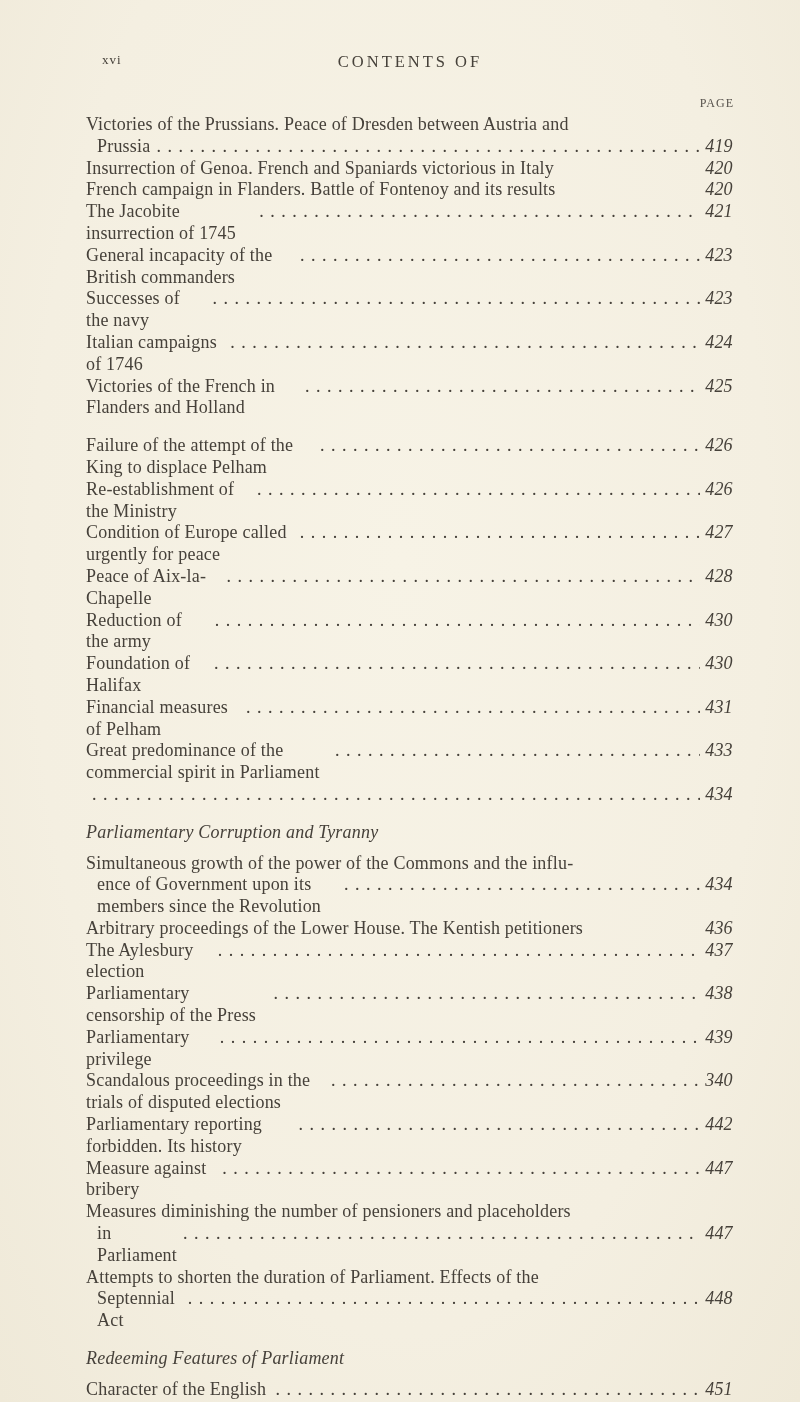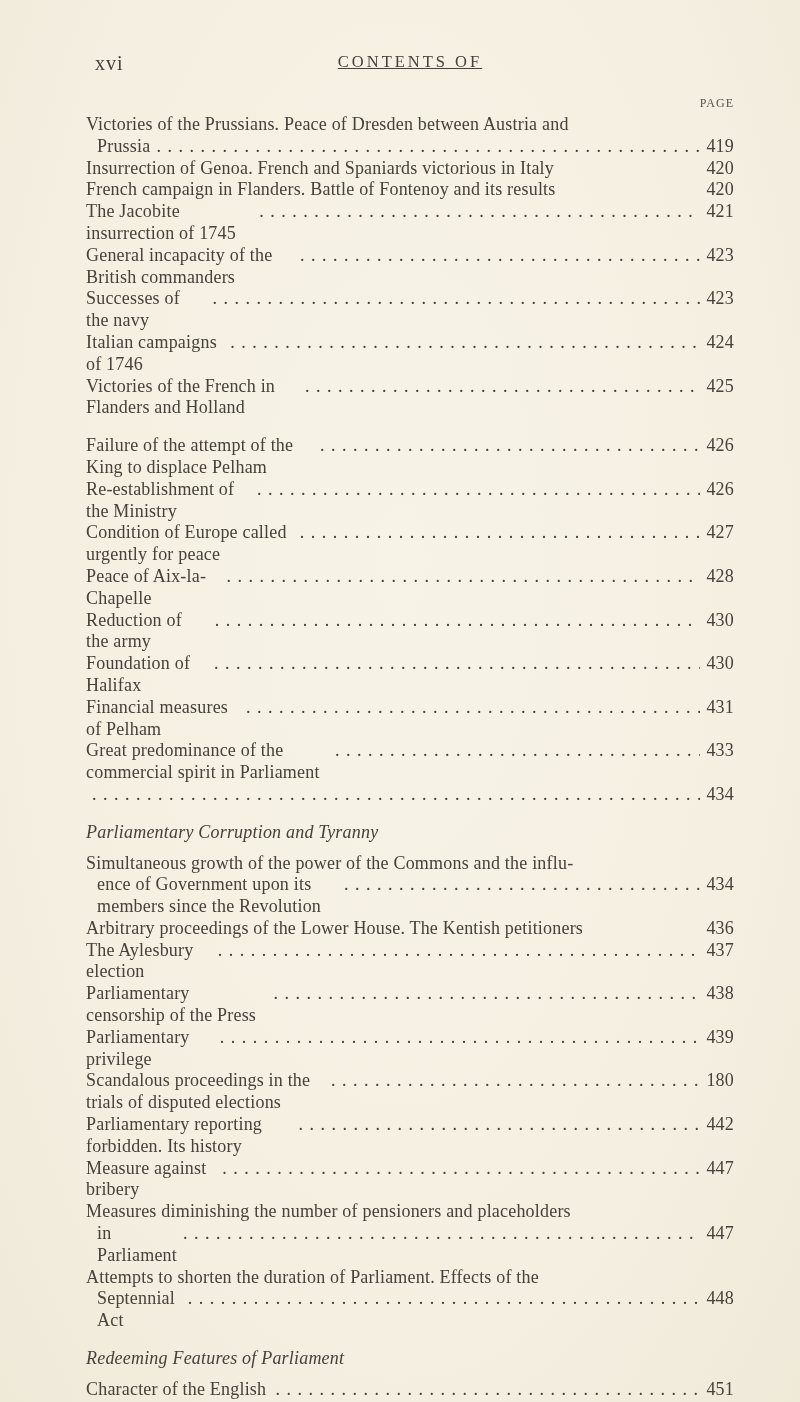--- a/index.html
+++ b/index.html
@@ -12,27 +12,27 @@
   .book-page {
     position: relative;
     width: 800px; height: 1402px;
     box-sizing: border-box;
     padding: 52px 66px 0 86px;
     background: radial-gradient(ellipse at 50% 40%, #f7f3e6 0%, #f4efe1 65%, #efe9d8 100%);
     overflow: hidden;
   }
   .page-header { position: relative; height: 22px; }
   .folio {
-    position: absolute; left: 9px; top: 0;
-    font-size: 20px; letter-spacing: 1px;
+    position: absolute; left: 16px; top: 0;
+    font-size: 13px; letter-spacing: 1px;
   }
   .running-title {
     position: absolute; left: 0; right: 0; top: 0;
     text-align: center;
-    font-size: 16.5px; letter-spacing: 3px; text-decoration: underline;
+    font-size: 16.5px; letter-spacing: 3px;
   }
   .page-column-label {
     margin-top: 22px;
     text-align: right;
     font-size: 12px;
     letter-spacing: 1px;
     color: #55504a;
   }
   .toc {
     margin-top: 3px;
@@ -54,21 +54,22 @@
     flex: 1 1 auto;
     overflow: hidden;
     white-space: nowrap;
     letter-spacing: 1px;
     margin: 0 4px 0 6px;
     color: #46413a;
   }
   .pagenum {
     flex: 0 0 auto;
     min-width: 30px;
-    text-align: right;
+    text-align: center;
+    font-style: italic;
   }
 </style>
 </head>
 <body>
 
 <div class="book-page">
   <div class="page-header">
     <span class="folio">xvi</span>
     <span class="running-title">CONTENTS OF</span>
   </div>
@@ -191,21 +192,21 @@
           <span class="pagenum">438</span>
         </div>
         <div class="line">
           <span class="text">Parliamentary privilege</span>
           <span class="leader"> . . . . . . . . . . . . . . . . . . . . . . . . . . . . . . . . . . . . . . . . . . . . . . . . . . . . . . . . . . . .</span>
           <span class="pagenum">439</span>
         </div>
         <div class="line">
           <span class="text">Scandalous proceedings in the trials of disputed elections</span>
           <span class="leader"> . . . . . . . . . . . . . . . . . . . . . . . . . . . . . . . . . . . . . . . . . . . . . . . . . . . . . . . . . . . .</span>
-          <span class="pagenum">180</span>
+          <span class="pagenum">340</span>
         </div>
         <div class="line">
           <span class="text">Parliamentary reporting forbidden. Its history</span>
           <span class="leader"> . . . . . . . . . . . . . . . . . . . . . . . . . . . . . . . . . . . . . . . . . . . . . . . . . . . . . . . . . . . .</span>
           <span class="pagenum">442</span>
         </div>
         <div class="line">
           <span class="text">Measure against bribery</span>
           <span class="leader"> . . . . . . . . . . . . . . . . . . . . . . . . . . . . . . . . . . . . . . . . . . . . . . . . . . . . . . . . . . . .</span>
           <span class="pagenum">447</span>

